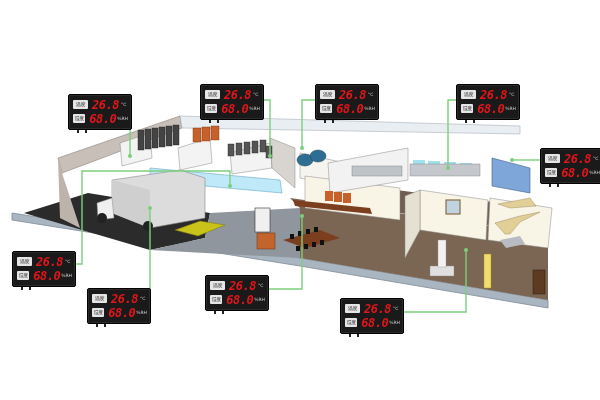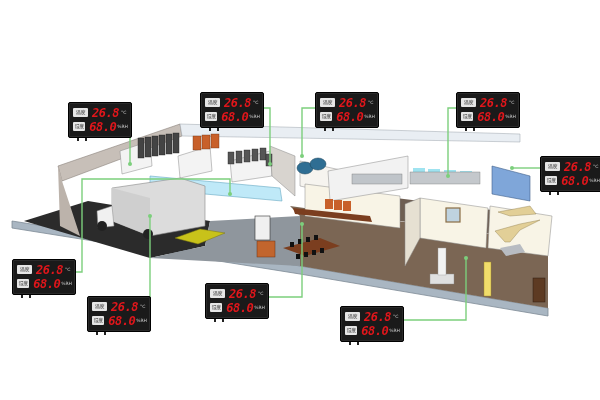--- a/index.html
+++ b/index.html
@@ -1,17 +1,17 @@
 <!DOCTYPE html>
 <html><head>
 <meta charset="utf-8">
 <style>
   html,body{margin:0;padding:0;background:#ffffff;}
   body{width:600px;height:400px;position:relative;overflow:hidden;font-family:"DejaVu Sans",sans-serif;}
-  #stage{position:absolute;left:0;top:16px;width:600px;height:359px;}
+  #stage{position:absolute;left:0;top:8px;width:600px;height:359px;}
   .panel{position:absolute;width:62px;height:34px;background:#1a1a1a;border:1px solid #000;border-radius:2px;box-shadow:0 0 0 1px #2a2a2a inset;}
   .panel .row{position:absolute;left:4px;right:3px;height:13px;display:flex;align-items:center;}
   .panel .row.r1{top:3px;}
   .panel .row.r2{top:17px;}
   .panel .lbl{width:15px;height:9px;background:#e6e6e6;color:#222;font-size:5px;line-height:9px;text-align:center;border-radius:1px;letter-spacing:-0.5px;}
   .panel .val{margin-left:4px;color:#e0161b;font-family:"DejaVu Sans Mono",monospace;font-style:italic;font-weight:bold;font-size:12px;letter-spacing:-0.5px;width:28px;}
   .panel .unit{color:#cfcfcf;font-size:4.5px;margin-left:1px;}
   .panel .feet{position:absolute;left:8px;bottom:-4px;width:6px;height:3px;border-left:2px solid #222;border-right:2px solid #222;}
 </style>
 </head>

